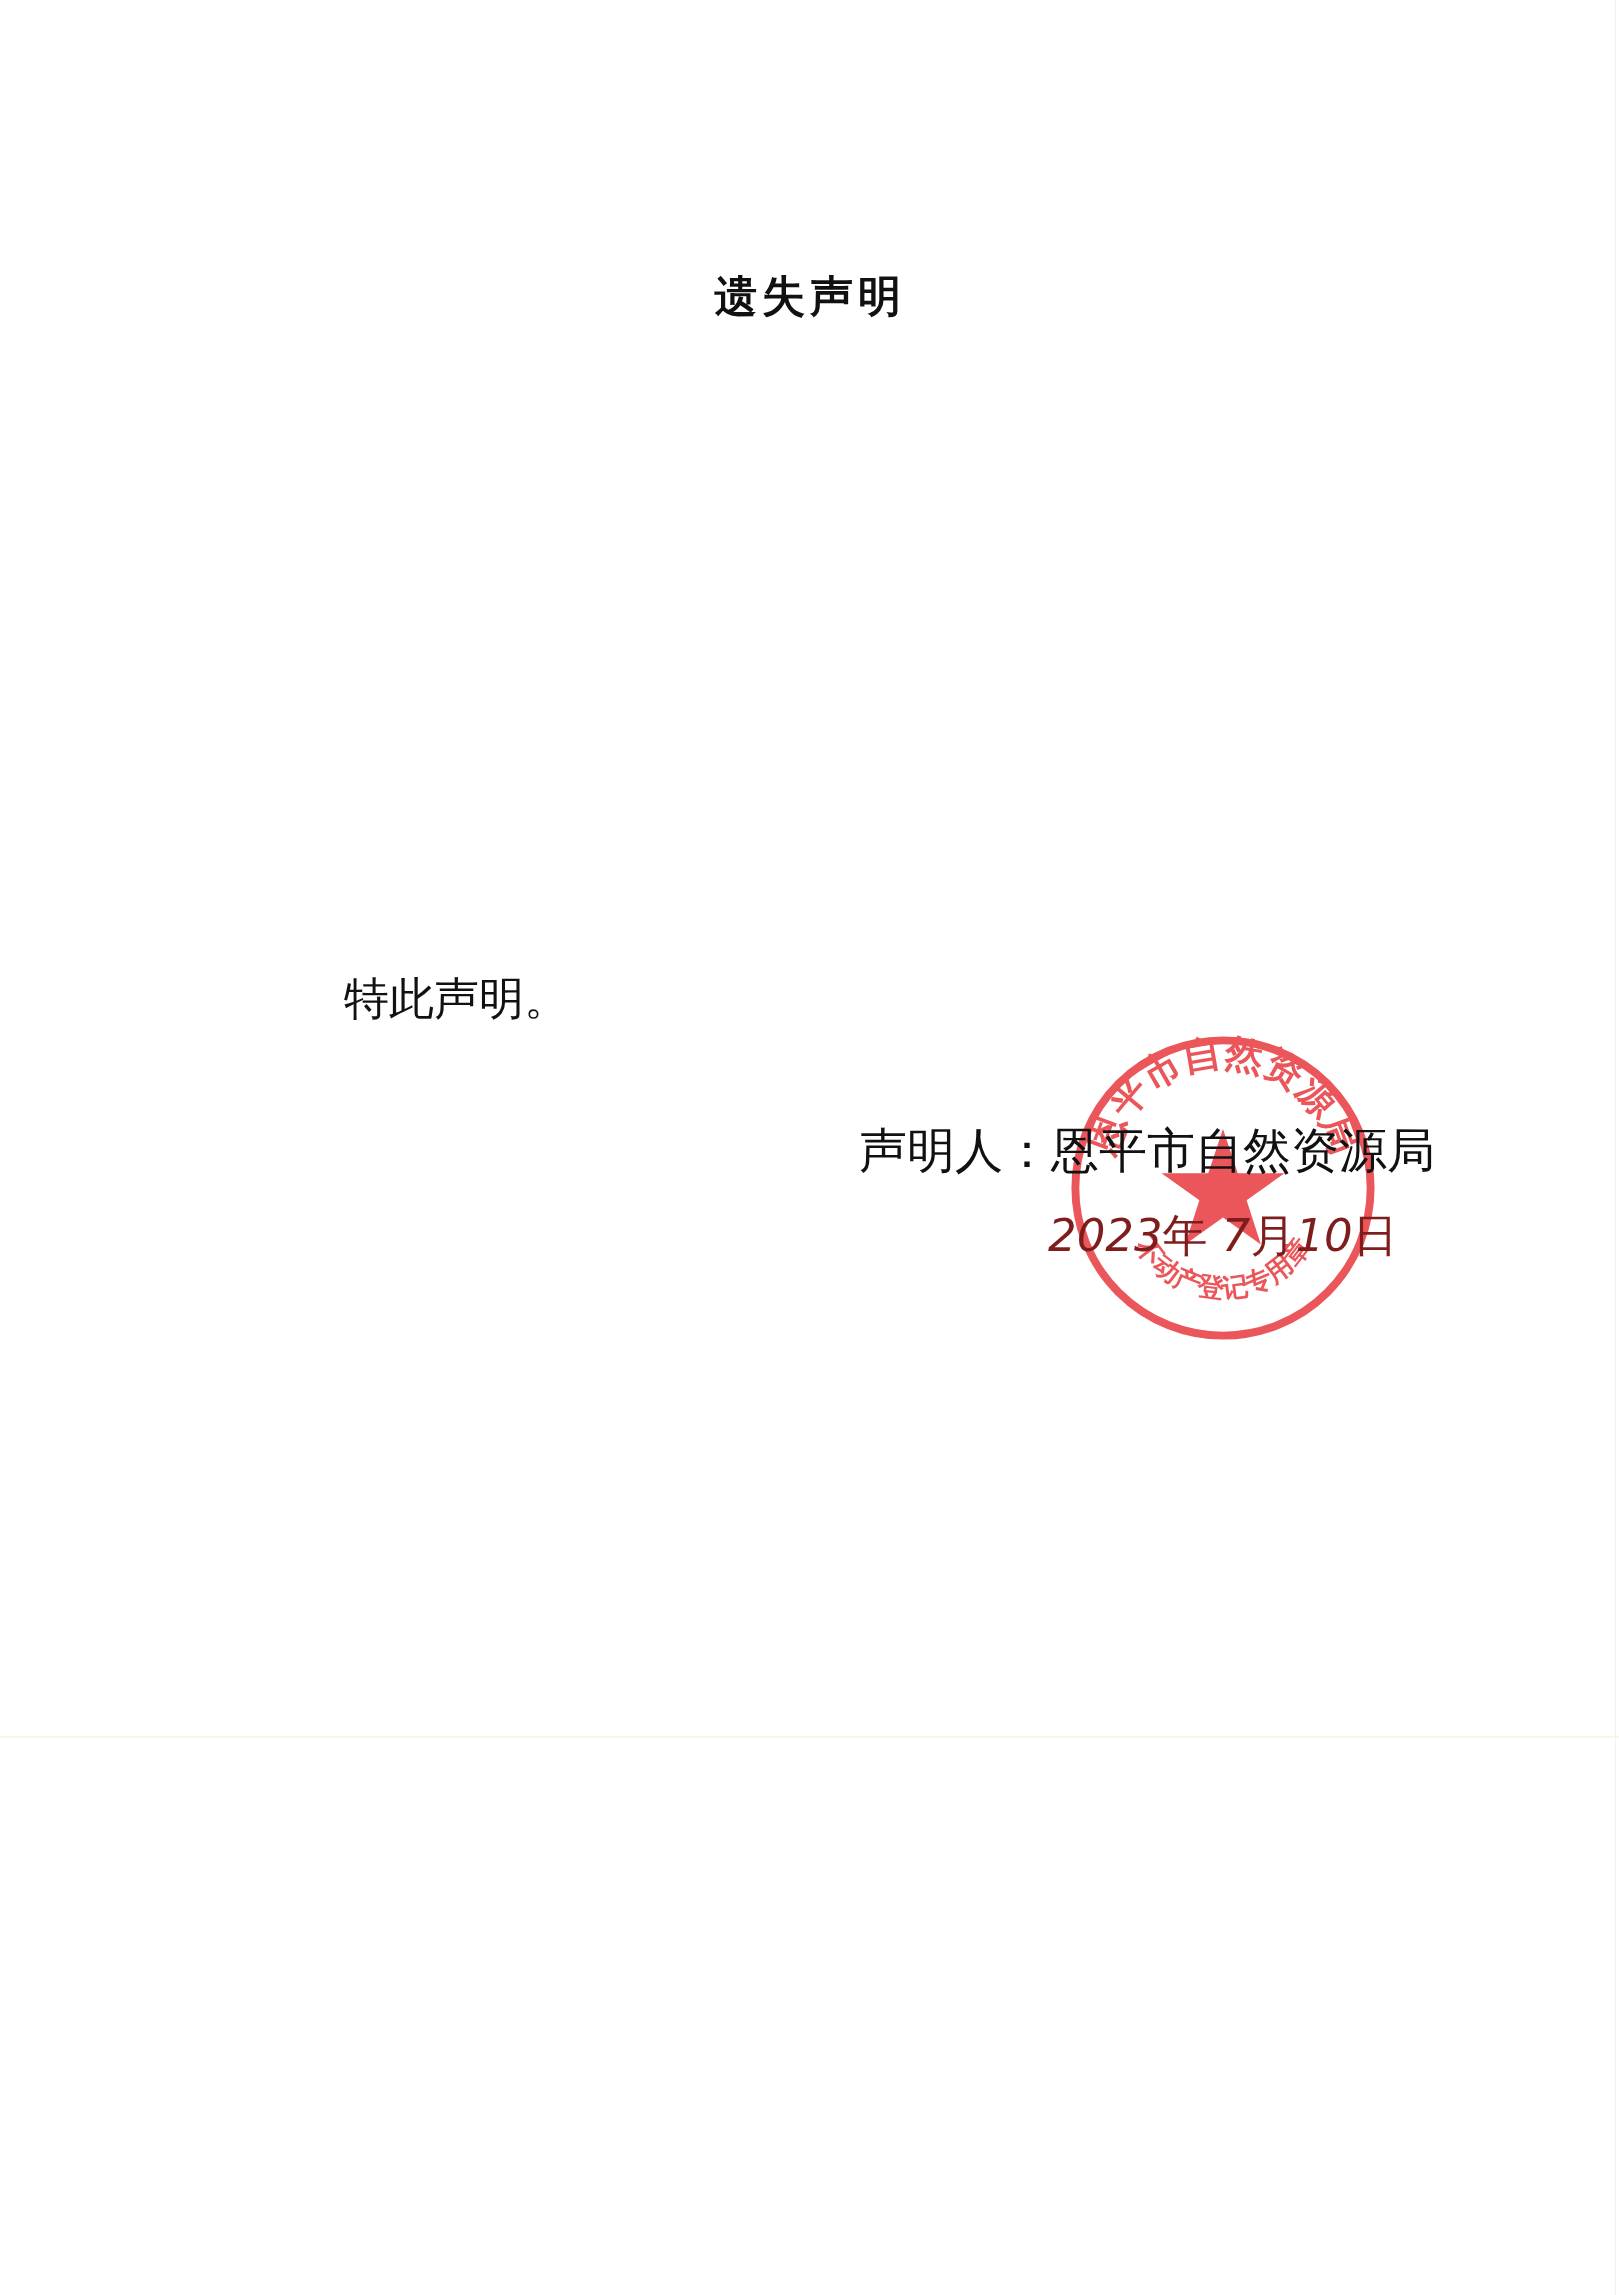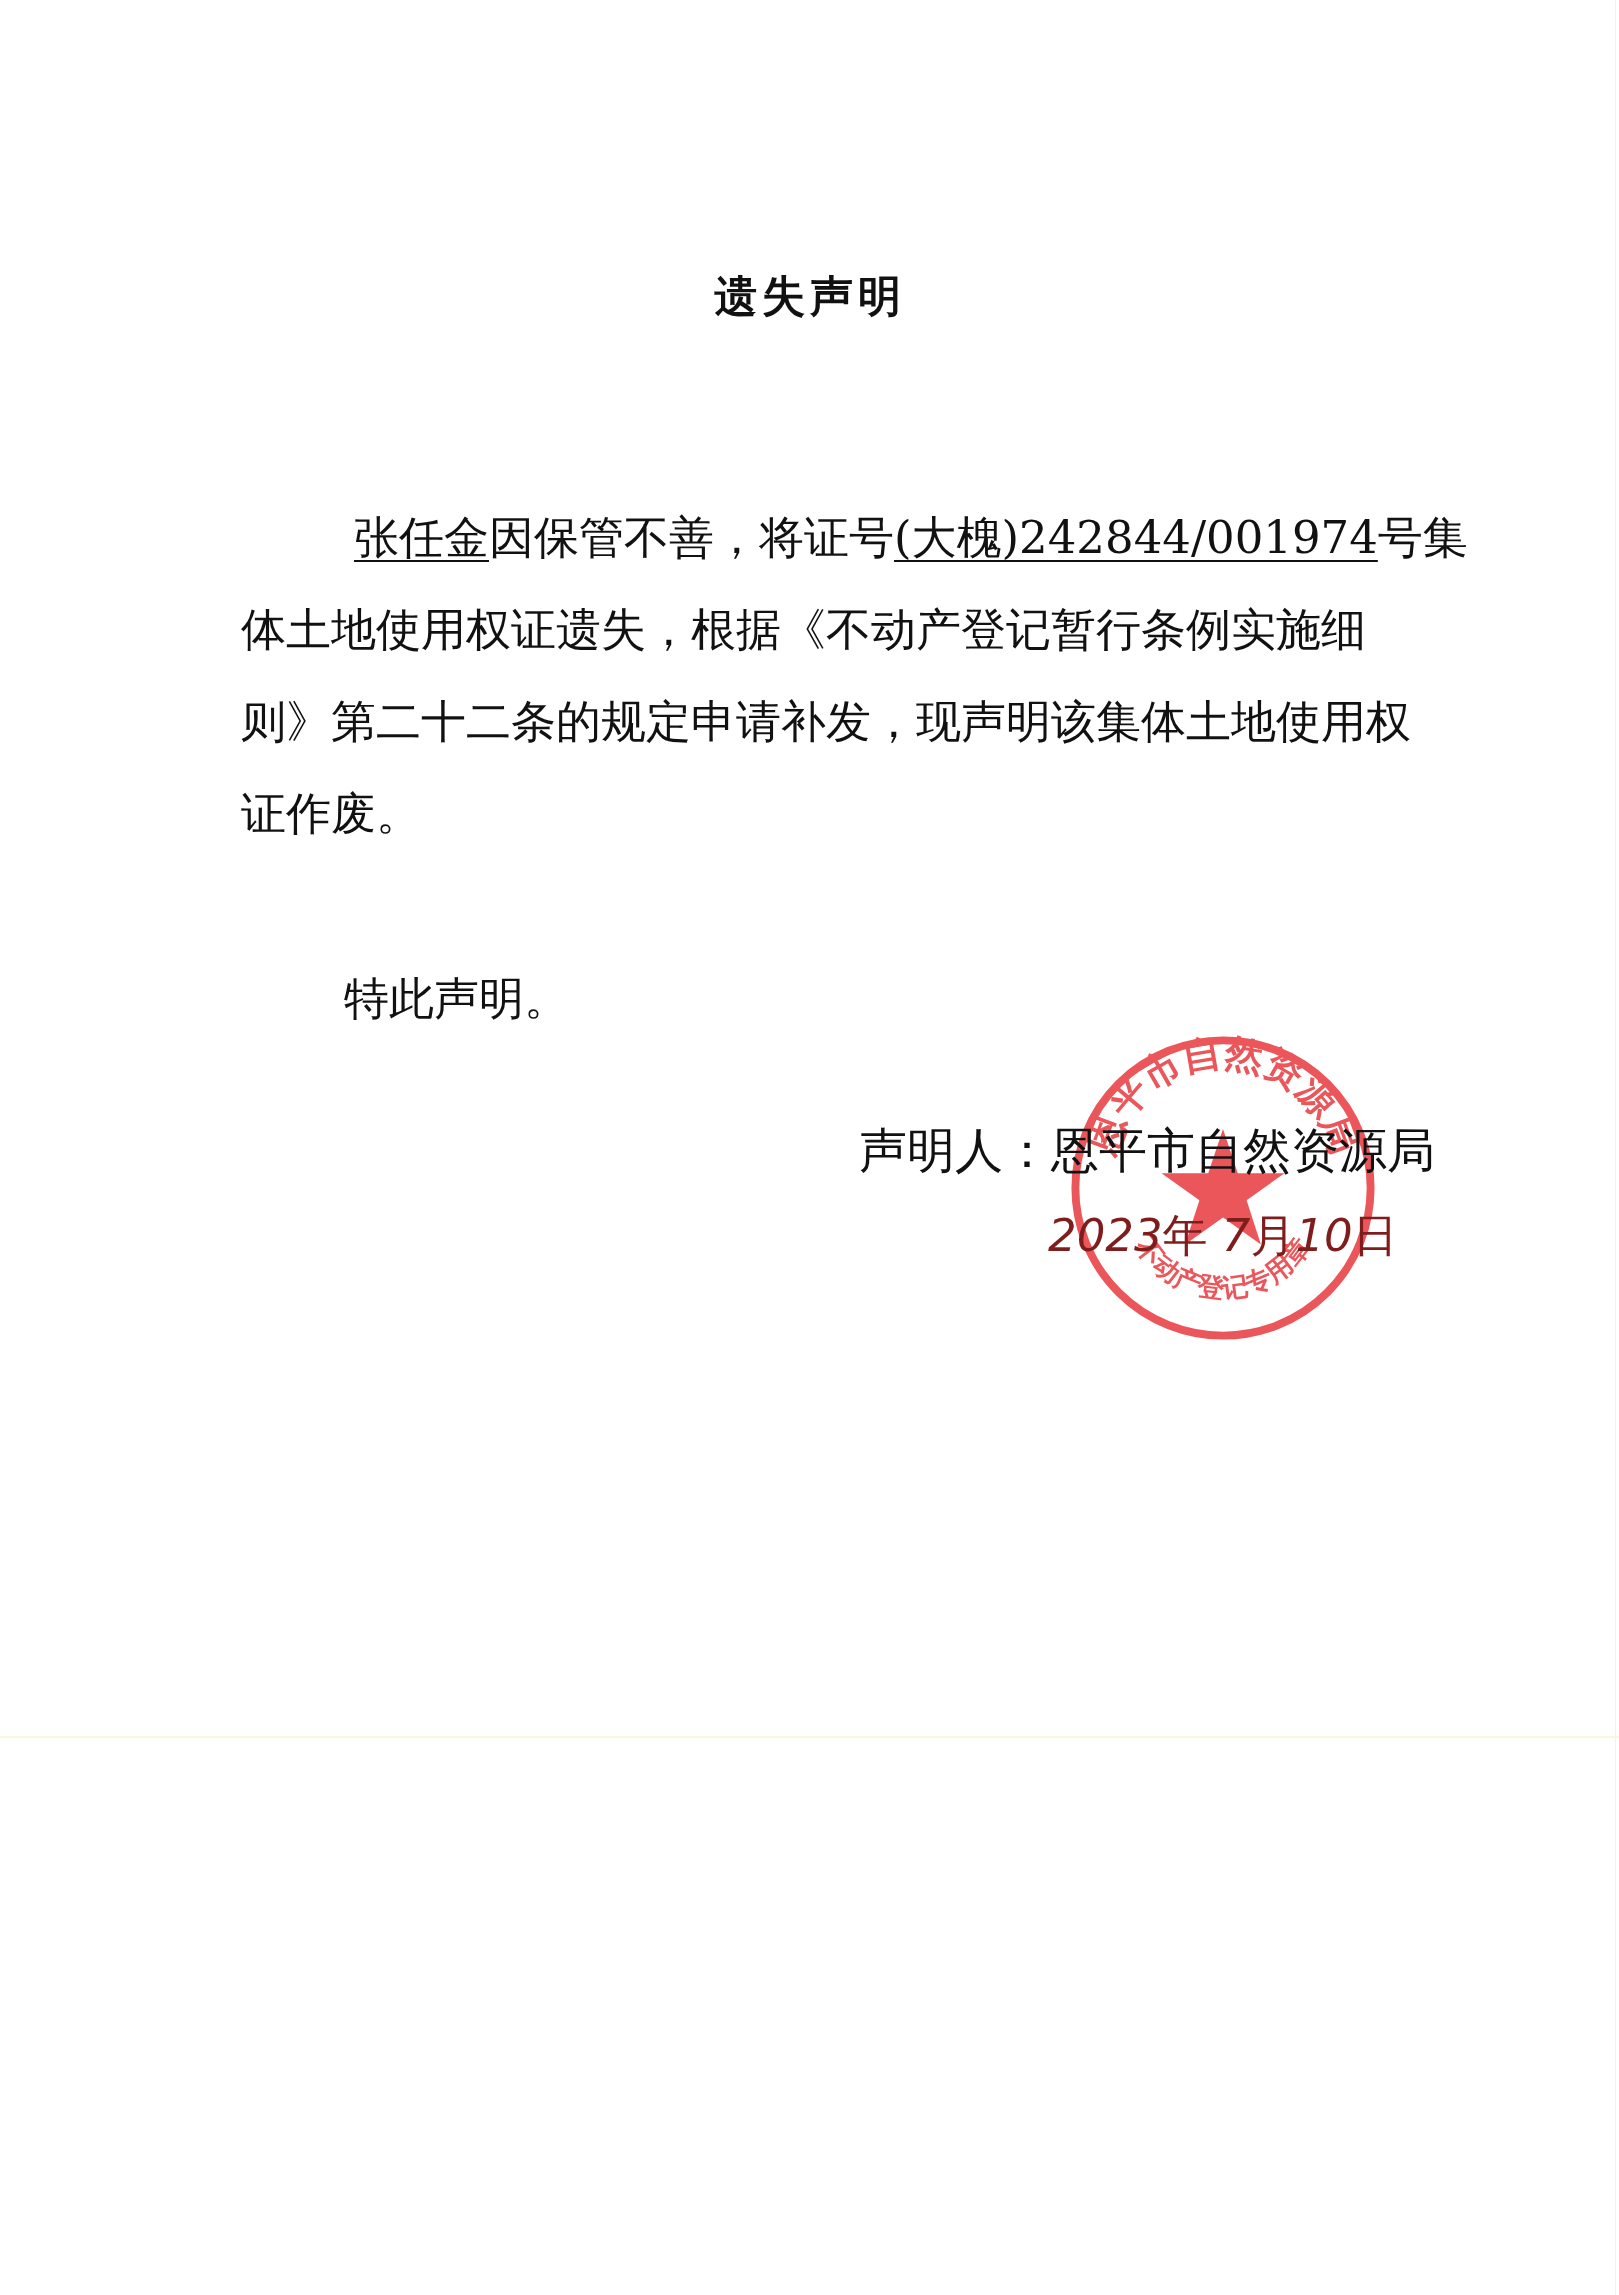--- a/index.html
+++ b/index.html
@@ -100,26 +100,20 @@
       background: #f2f2f2;
     }
   </style>
 </head>
 <body>
 
 <div class="page">
 
   <div class="title">遗失声明</div>
 
-  <div class="para" style="top:492px;">
-    <span class="line first"><span class="underline-name">张任金</span><span>因保管不善，将证号</span><span class="underline-cert">(大槐)242844/001974</span><span>号集</span></span>
-    <span class="line">体土地使用权证遗失，根据《不动产登记暂行条例实施细</span>
-    <span class="line">则》第二十二条的规定申请补发，现声明该集体土地使用权</span>
-    <span class="line">证作废。</span>
-  </div>
 
   <div class="closing">特此声明。</div>
 
   <div class="seal">
     <svg viewBox="0 0 630 630">
       <defs>
         <path id="topArc" d="M 95 340 A 225 225 0 1 1 535 340"></path>
         <path id="bottomArc" d="M 130 420 A 205 205 0 0 0 500 420"></path>
       </defs>
       <circle cx="315" cy="315" r="300" fill="none" stroke="#e8393f" stroke-width="16"></circle>

